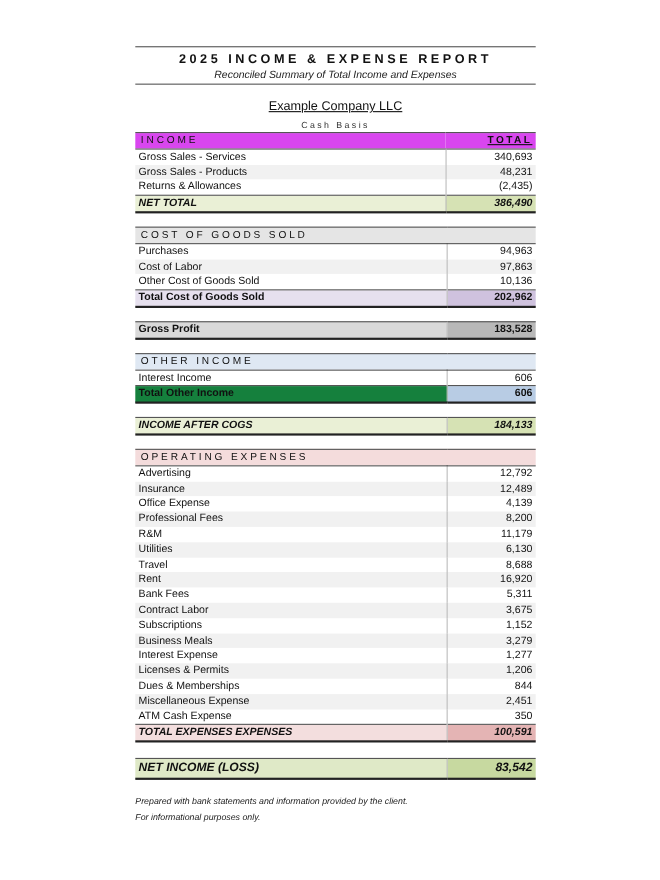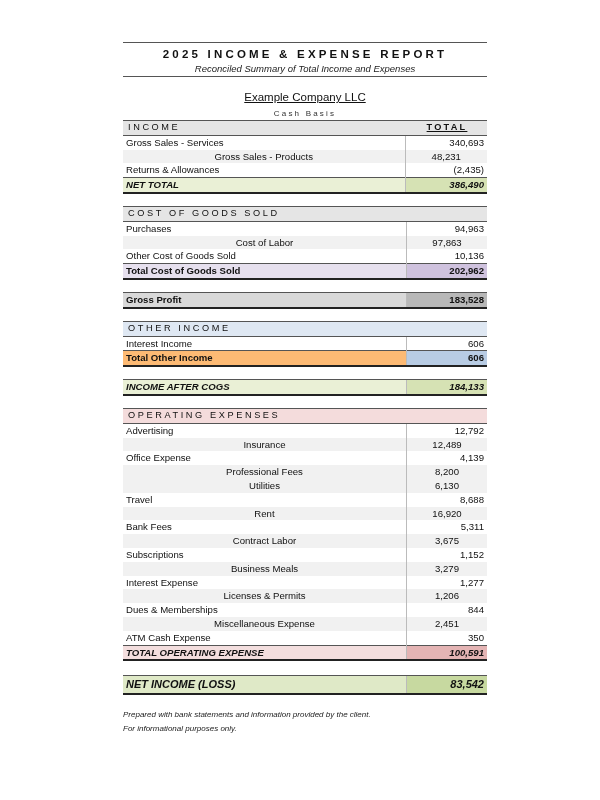--- a/index.html
+++ b/index.html
@@ -7,39 +7,39 @@
   .page { position:absolute; left:123px; top:42px; width:364px; }
   .rule { height:0; border-top:1.5px solid #555; }
   .title { text-align:center; font-weight:bold; font-size:11.5px; letter-spacing:3.2px; margin-top:4px; height:15px; line-height:15px; }
   .subtitle { text-align:center; font-style:italic; font-size:9.5px; height:14px; line-height:13px; color:#222; }
   .company { text-align:center; font-size:11.5px; text-decoration:underline; margin-top:12px; height:16px; line-height:16px; }
   .basis { text-align:center; font-size:8px; letter-spacing:2.2px; margin-top:3px; height:12px; line-height:12px; color:#333; }
   table { width:100%; border-collapse:collapse; font-size:9.6px; }
   td { padding:0 3px; height:13.8px; line-height:13.8px; white-space:nowrap; }
   td.val { text-align:right; width:74px; border-left:1px solid #bbb; }
   tr.hdr td { border-top:1.5px solid #555; border-bottom:1px solid #555; letter-spacing:2.6px; font-size:9.2px; padding-left:5px; }
-  tr.hdr td.tothdr { text-align:center; font-weight:bold; text-decoration:underline; letter-spacing:2.2px; border-left:none; padding-right:3px; }
-  tr.alt td { background:#f1f1f1;text-align:center; }
+  tr.hdr td.tothdr { text-align:right; font-weight:bold; text-decoration:underline; letter-spacing:2.2px; border-left:none; padding-right:3px; }
+  tr.alt td { background:#f1f1f1; }
   tr.total td { border-top:1px solid #555; border-bottom:2px solid #222; font-weight:bold; }
   tr.total td.val { border-left:1px solid #bbb; }
   .it { font-style:italic; }
   .gap { height:12px; }
   .net td { height:17px; line-height:17px; font-size:11px; font-weight:bold; font-style:italic; border-top:1.5px solid #555; border-bottom:2px solid #222; }
   .foot { margin-top:13px; font-size:8px; font-style:italic; line-height:14px; color:#222; }
   
-  .g-hdr td { background:#e5e5e5; }
+  .g-hdr td { background:#d946ef; }
   .g-tot td { background:#eaf0d6; }
   .g-tot td.val { background:#d6e2b4; }
   .p-hdr td { background:#e5e5e5; }
   .p-tot td { background:#e6e0ee; }
   .p-tot td.val { background:#cfc2de; }
   .gp td { background:#d9d9d9; }
   .gp td.val { background:#b8b8b8; }
   .b-hdr td { background:#dfe8f3; }
-  .b-tot td { background:#fdba74; }
+  .b-tot td { background:#15803d; }
   .b-tot td.val { background:#b8cce4; }
   .r-hdr td { background:#f4dcdc; }
   .r-tot td { background:#f3dede; }
   .r-tot td.val { background:#e4b4b4; }
   .n-tot td { background:#dfe9c7; }
   .n-tot td.val { background:#c7d9a0; }
 </style>
 </head>
 <body>
 
@@ -158,20 +158,24 @@
           <td class="val">12,489</td>
         </tr>
     <tr>
           <td>Office Expense</td>
           <td class="val">4,139</td>
         </tr>
     <tr class="alt">
           <td>Professional Fees</td>
           <td class="val">8,200</td>
         </tr>
+    <tr>
+          <td>R&amp;M</td>
+          <td class="val">11,179</td>
+        </tr>
     <tr class="alt">
           <td>Utilities</td>
           <td class="val">6,130</td>
         </tr>
     <tr>
           <td>Travel</td>
           <td class="val">8,688</td>
         </tr>
     <tr class="alt">
           <td>Rent</td>
@@ -207,21 +211,21 @@
         </tr>
     <tr class="alt">
           <td>Miscellaneous Expense</td>
           <td class="val">2,451</td>
         </tr>
     <tr>
           <td>ATM Cash Expense</td>
           <td class="val">350</td>
         </tr>
     <tr class="total r-tot it">
-      <td>TOTAL OPERATING EXPENSE</td>
+      <td>TOTAL EXPENSES EXPENSES</td>
       <td class="val">100,591</td>
     </tr>
   </tbody>
     </table>
 
   <div class="gap" style="height:14px"></div>
 
   <table>
     <tbody>
         <tr class="net n-tot">

